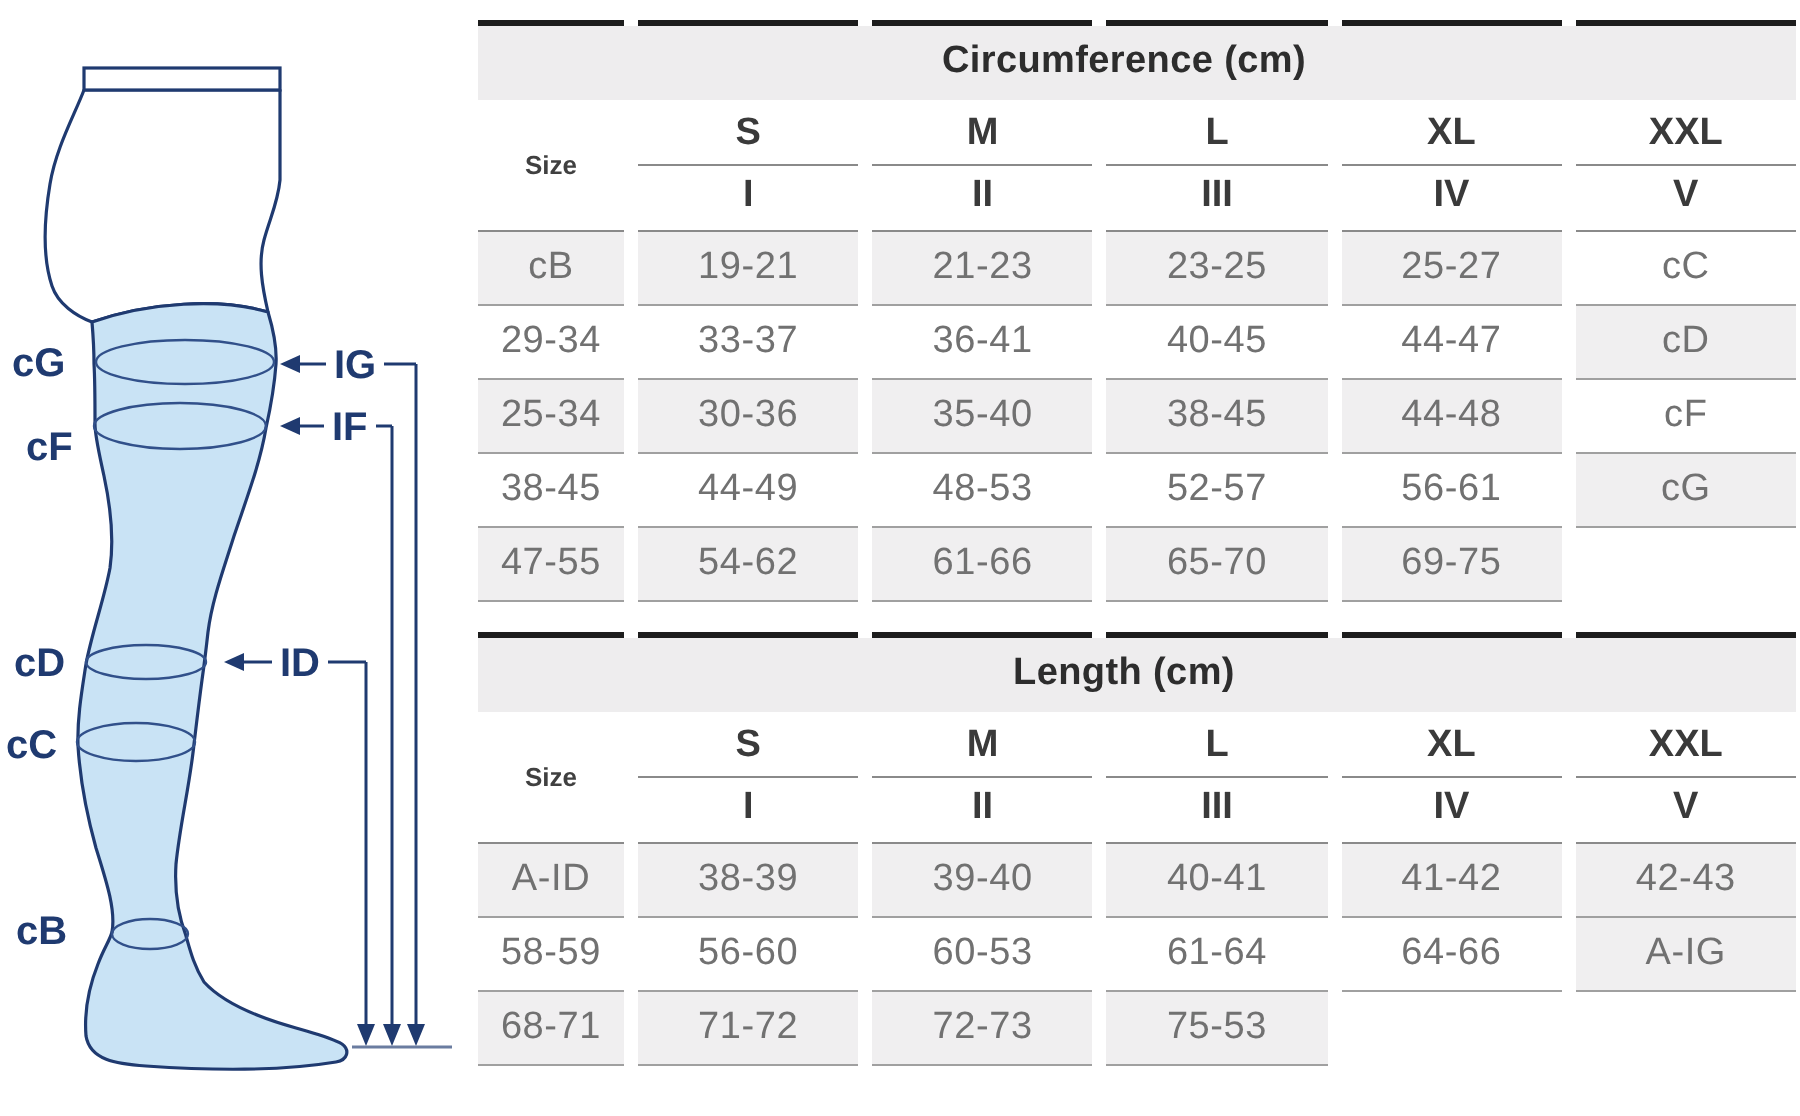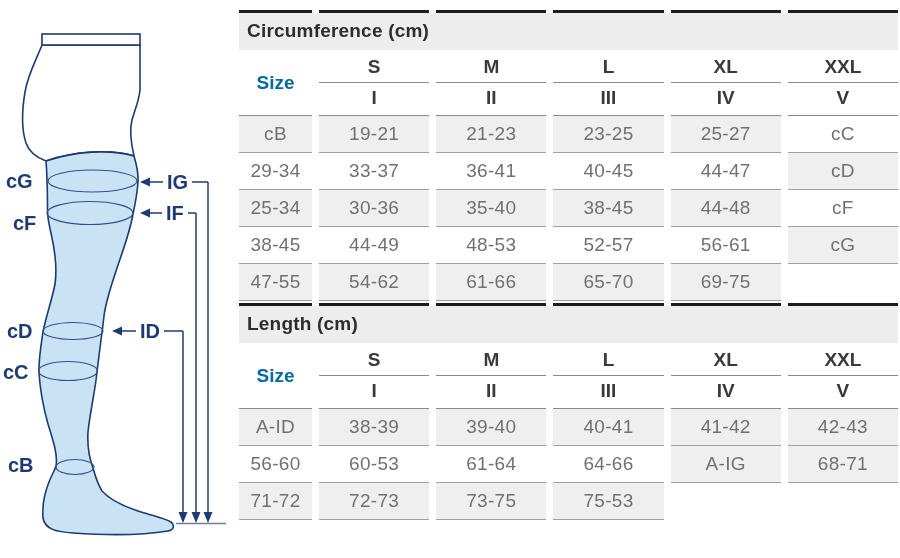--- a/index.html
+++ b/index.html
@@ -11,36 +11,37 @@
 
   
   .tables { position:absolute; left:239px; top:10px; width:659px; }
   .size-table {
     display:grid;
     grid-template-columns:73px repeat(5, 1fr);
     column-gap:7px;
     row-gap:0;
     width:659px;
   }
-  .size-table + .size-table { margin-top:2px; }
+  .size-table + .size-table { margin-top:15px; }
   .tb { border-top:3px solid #1d1d1d; height:0; }
   .title-band {
     grid-column:1 / -1;
     background:#eeedee;
     color:#2d2d2d;
     font-weight:bold;
     font-size:19px;
     line-height:22px;
     padding:7px 21px 8px 8px;
     letter-spacing:0.2px;
+    text-align:center;
   }
   .size-cell {
     grid-row:3 / 5; grid-column:1;
     display:flex; align-items:center; justify-content:center;
-    font-weight:bold; font-size:19px; color:#0369a1;
+    font-weight:bold; font-size:13px; color:#404040;
     border-bottom:1px solid #8a8a8a;
   }
   .col-letter {
     grid-row:3;
     text-align:center; font-weight:bold; font-size:19px; color:#3a3a3a;
     line-height:22px; padding:6px 0 4px;
     border-bottom:1px solid #8a8a8a;
   }
   .col-numeral {
     grid-row:4;
@@ -224,27 +225,27 @@
       <div class="col-numeral">IV</div>
       <div class="col-numeral">V</div>
 
       <div class="cell row-shaded">A-ID</div>
       <div class="cell row-shaded">38-39</div>
       <div class="cell row-shaded">39-40</div>
       <div class="cell row-shaded">40-41</div>
       <div class="cell row-shaded">41-42</div>
       <div class="cell row-shaded">42-43</div>
 
+      <div class="cell">58-59</div>
       <div class="cell">56-60</div>
       <div class="cell">60-53</div>
       <div class="cell">61-64</div>
       <div class="cell">64-66</div>
 
       <div class="cell row-shaded">A-IG</div>
       <div class="cell row-shaded">68-71</div>
       <div class="cell row-shaded">71-72</div>
       <div class="cell row-shaded">72-73</div>
-      <div class="cell row-shaded">73-75</div>
       <div class="cell row-shaded">75-53</div>
     </div>
 
   </div>
 </div>
 
 </body></html>

